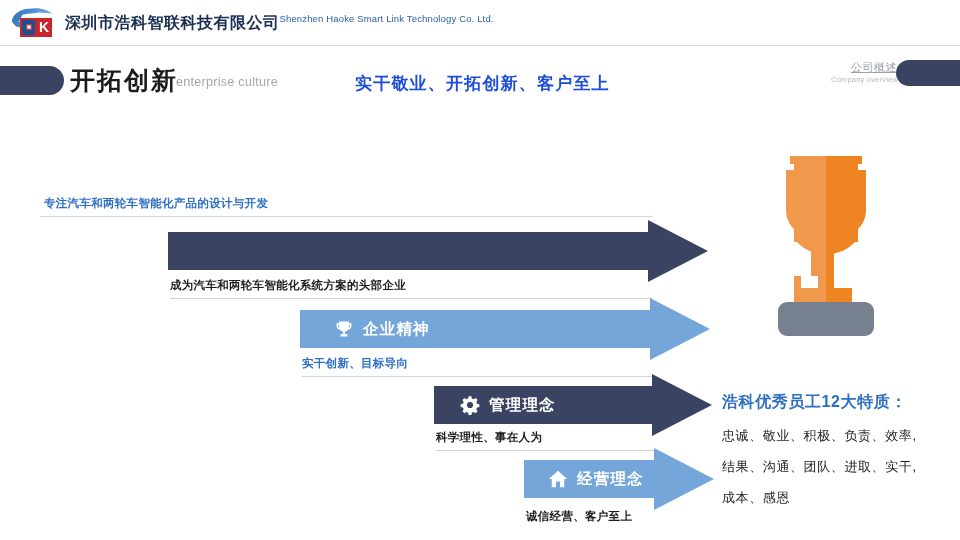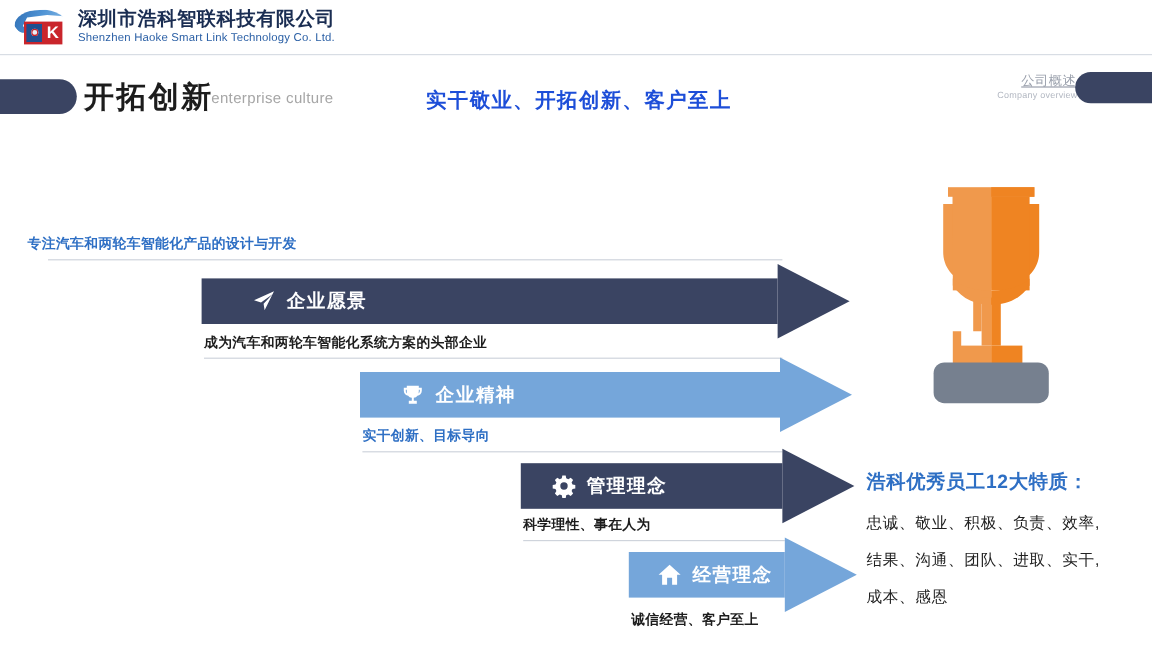--- a/index.html
+++ b/index.html
@@ -19,21 +19,21 @@
     border-radius:50% 50% 50% 50%/60% 60% 40% 40%;
     background:linear-gradient(115deg,#2f6fb5 0%,#4f93d4 45%,#8fc0e8 100%);
     clip-path:polygon(0% 35%,18% 6%,60% 0%,100% 6%,100% 26%,62% 20%,24% 30%,16% 62%,30% 88%,10% 88%,0% 62%);}
   .logo-box{position:absolute;left:8px;top:12px;width:32px;height:19px;background:#c9252b;
      display:flex;align-items:center;justify-content:center;}
   .logo-box:before{content:"";position:absolute;left:2px;top:2px;width:13px;height:15px;background:#1f4f8f;}
   .logo-box:after{content:"";position:absolute;left:6px;top:6px;width:6px;height:6px;border-radius:50%;
      background:#e8eef6;box-shadow:0 0 0 1px #c9252b inset;}
   .logo-k{position:absolute;right:3px;top:2px;font-size:14px;font-weight:bold;color:#fff;line-height:15px;
      font-family:"Liberation Sans",sans-serif;}
-  .logo-txt{display:flex;flex-direction:column;justify-content:flex-start;}
+  .logo-txt{display:flex;flex-direction:row;justify-content:flex-start;}
   .co-cn{font-size:16px;font-weight:bold;color:#1a2d52;letter-spacing:.5px;line-height:19px;}
   .co-en{font-size:9.5px;font-weight:normal;color:#2a5fa5;letter-spacing:.15px;line-height:12px;}
 
   
   .pill-left{position:absolute;left:-36px;top:66px;width:100px;height:29px;background:#3a4462;border-radius:16px;}
   .title-cn{position:absolute;left:70px;top:64px;font-size:25px;font-weight:bold;color:#1c1c1c;letter-spacing:2px;}
   .title-en{position:absolute;left:176px;top:75px;font-size:12.5px;color:#a6a6a6;letter-spacing:.3px;}
   .slogan{position:absolute;left:355px;top:72px;font-size:17px;font-weight:bold;color:#1d4ed8;letter-spacing:1.2px;}
   .corner-cn{position:absolute;right:63px;top:60px;font-size:11px;color:#9aa0ac;letter-spacing:.5px;text-decoration:underline;}
   .corner-en{position:absolute;right:62px;top:75px;font-size:7.5px;color:#b3b8c2;letter-spacing:.2px;}
@@ -83,34 +83,26 @@
   </div>
 
   <div class="pill-left"></div>
   <div class="title-cn">开拓创新</div>
   <div class="title-en">enterprise culture</div>
   <div class="slogan">实干敬业、开拓创新、客户至上</div>
   <div class="corner-cn">公司概述</div>
   <div class="corner-en">Company overview</div>
   <div class="pill-right"></div>
 
-  <div class="desc" style="left:23px;top:196px;">专注汽车和两轮车智能化产品的设计与开发</div>
+  <div class="desc" style="left:44px;top:196px;">专注汽车和两轮车智能化产品的设计与开发</div>
   <div class="uline" style="left:40px;top:216px;width:612px;"></div>
 
   <div class="arrow" style="left:168px;top:232px;width:540px;">
     <div class="body" style="width:480px;background:#3a4462;"></div>
     <div class="head" style="left:480px;border-left:60px solid #3a4462;"></div>
-    <div class="lbl" style="left:22px;">
-      <span class="ico">
-        <svg viewBox="0 0 24 24">
-            <path d="M22 2 L2 11 L9 13.2 L20.5 5 L11.6 14.6 L12.6 21 Z"></path>
-          </svg>
-      </span>
-      <span>企业愿景</span>
-    </div>
   </div>
   <div class="desc dark" style="left:170px;top:278px;">成为汽车和两轮车智能化系统方案的头部企业</div>
   <div class="uline" style="left:170px;top:298px;width:482px;"></div>
 
   <div class="arrow" style="left:300px;top:310px;width:420px;">
     <div class="body" style="width:350px;background:#75a6da;"></div>
     <div class="head" style="left:350px;border-left:60px solid #75a6da;"></div>
     <div class="lbl" style="left:14px;">
       <span class="ico">
         <svg viewBox="0 0 24 24">

